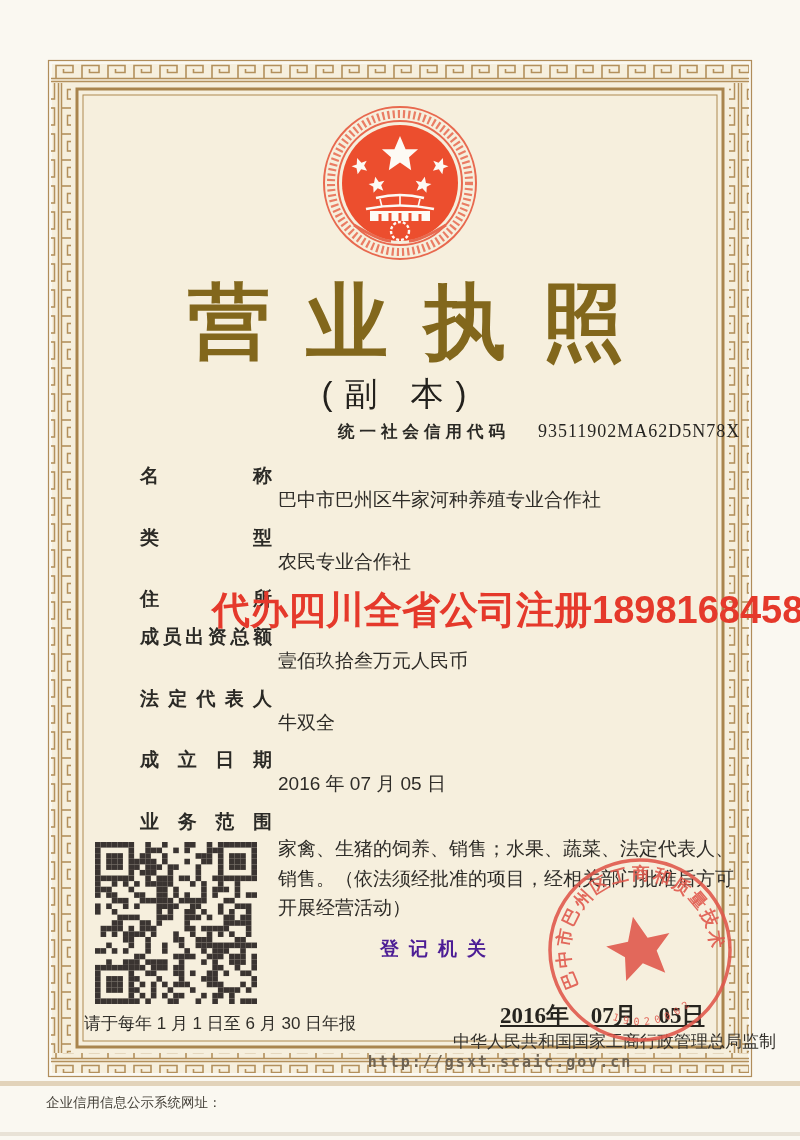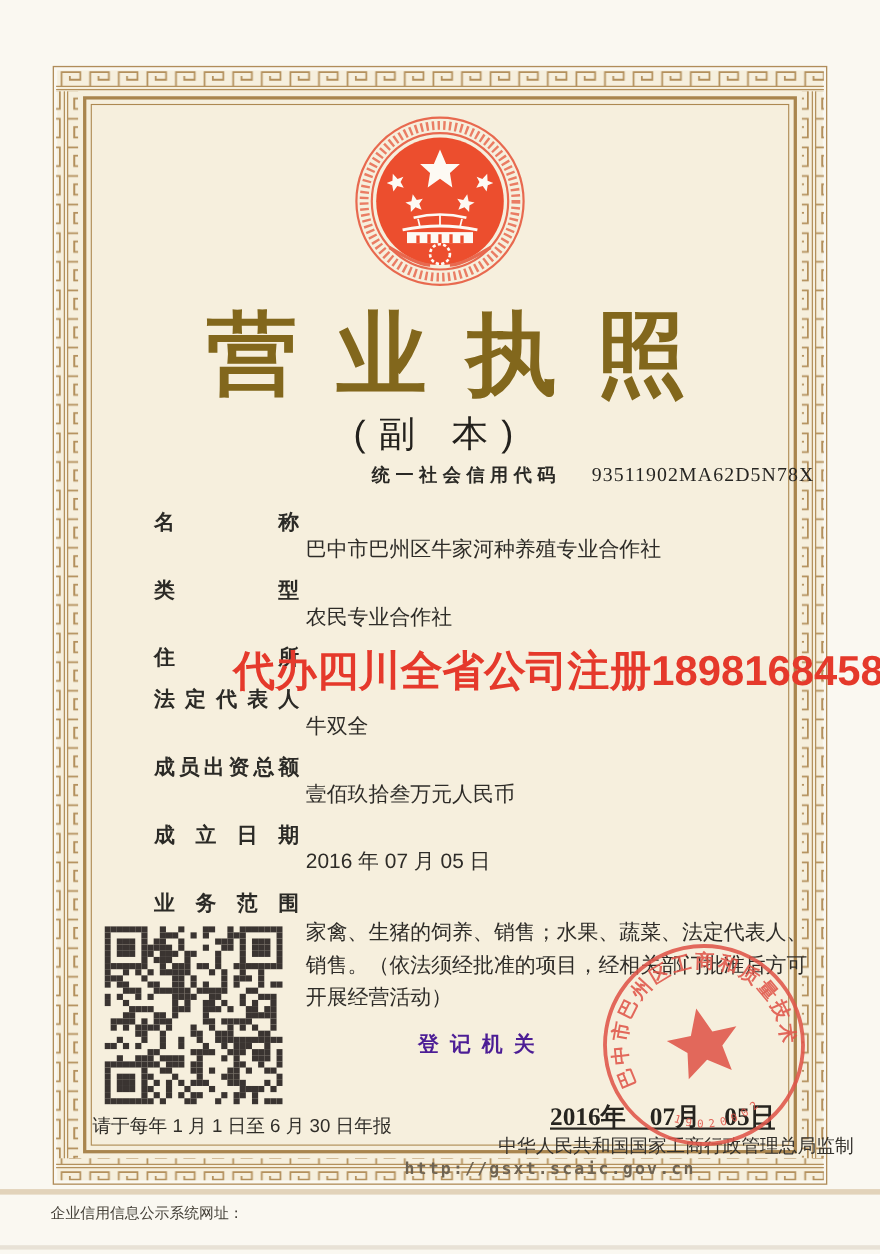--- a/index.html
+++ b/index.html
@@ -121,26 +121,26 @@
     <span class="fvalue">巴中市巴州区牛家河种养殖专业合作社</span>
   </div>
   <div class="frow">
     <span class="flabel">类型</span>
     <span class="fvalue">农民专业合作社</span>
   </div>
   <div class="frow">
     <span class="flabel">住所</span>
   </div>
   <div class="frow">
+    <span class="flabel">成员出资总额</span>
+    <span class="fvalue">壹佰玖拾叁万元人民币</span>
+  </div>
+  <div class="frow">
     <span class="flabel">法定代表人</span>
     <span class="fvalue">牛双全</span>
-  </div>
-  <div class="frow">
-    <span class="flabel">成员出资总额</span>
-    <span class="fvalue">壹佰玖拾叁万元人民币</span>
   </div>
   <div class="frow">
     <span class="flabel">成立日期</span>
     <span class="fvalue">2016 年 07 月 05 日</span>
   </div>
   <div class="frow scope">
     <span class="flabel">业务范围</span>
     <span class="fvalue">家禽、生猪的饲养、销售；水果、蔬菜、法定代表人、销售。（依法须经批准的项目，经相关部门批准后方可开展经营活动）</span>
   </div>
 </div>

